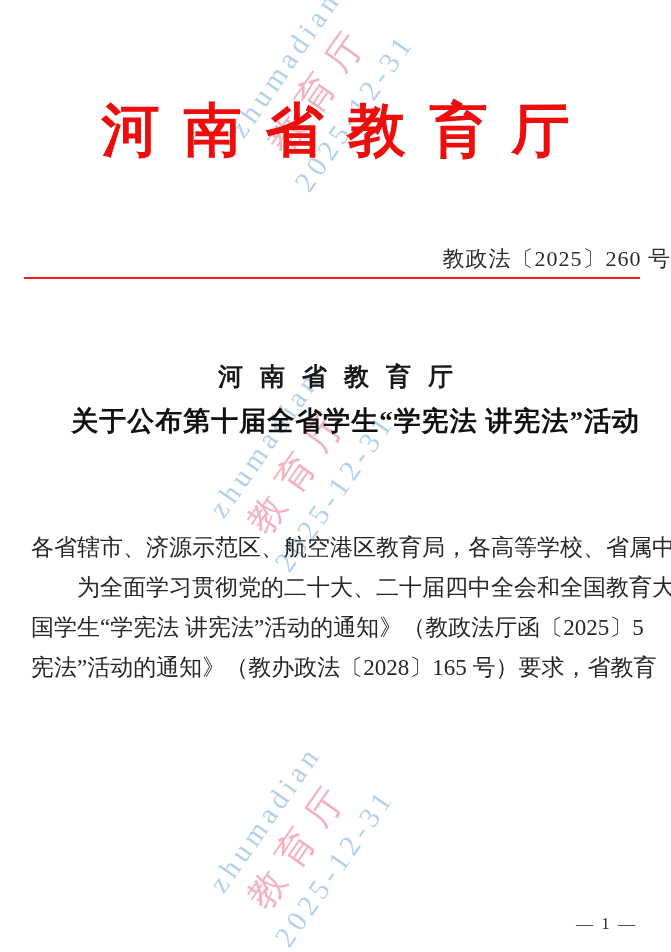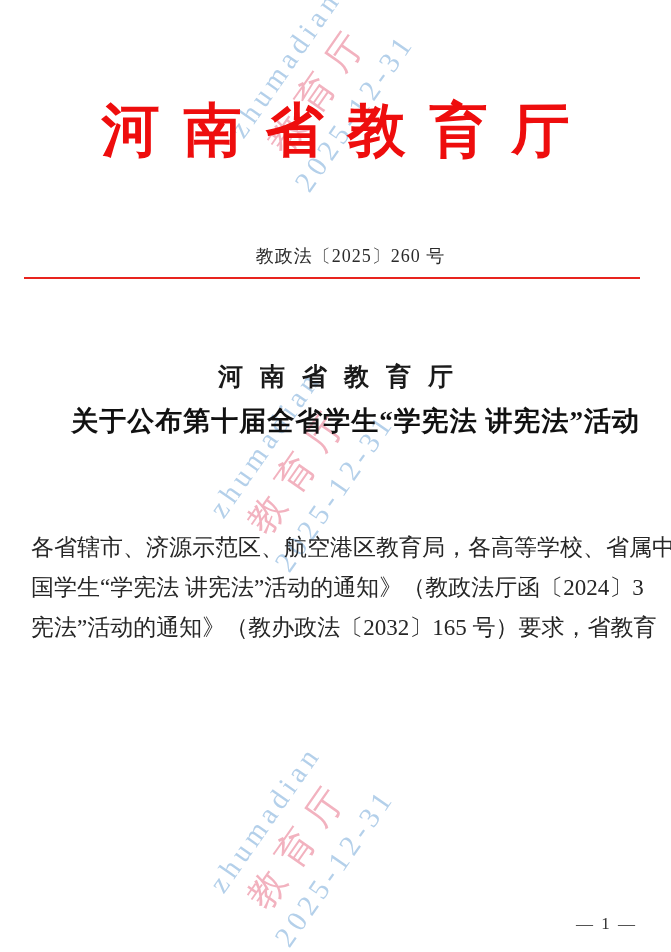--- a/index.html
+++ b/index.html
@@ -56,22 +56,22 @@
     color: #ee0d0d;
     font-size: 58px;
     font-weight: bold;
     letter-spacing: 24px;
     text-indent: 24px;
     white-space: nowrap;
   }
   .doc-number {
     position: absolute;
     top: 236px; left: 0; width: 100%;
-    text-align: center;
-    font-size: 18px;
+    text-align: right;
+    font-size: 22px;
     color: #2b2b2b;
     letter-spacing: 1px;
     padding-left: 30px;
   }
   .red-line {
     position: absolute;
     top: 269px; left: 24px;
     width: 616px; height: 2px;
     background: #e8241e;
   }
@@ -159,20 +159,21 @@
 
     <div class="doc-number">教政法〔2025〕260 号</div>
 
     <div class="red-line"></div>
 
     <div class="title-line1">河南省教育厅</div>
     <div class="title-line2">关于公布第十届全省学生“学宪法 讲宪法”活动</div>
 
     <div class="body-text">
       <div class="body-line">各省辖市、济源示范区、航空港区教育局，各高等学校、省属中</div>
-      <div class="body-line">国学生“学宪法 讲宪法”活动的通知》（教政法厅函〔2024〕3</div>
-      <div class="body-line">宪法”活动的通知》（教办政法〔2032〕165 号）要求，省教育</div>
+      <div class="body-line">　　为全面学习贯彻党的二十大、二十届四中全会和全国教育大</div>
+      <div class="body-line">国学生“学宪法 讲宪法”活动的通知》（教政法厅函〔2025〕5</div>
+      <div class="body-line">宪法”活动的通知》（教办政法〔2028〕165 号）要求，省教育</div>
     </div>
 
     <div class="page-number">— 1 —</div>
 
   </div>
 </div>
 
 </body></html>

